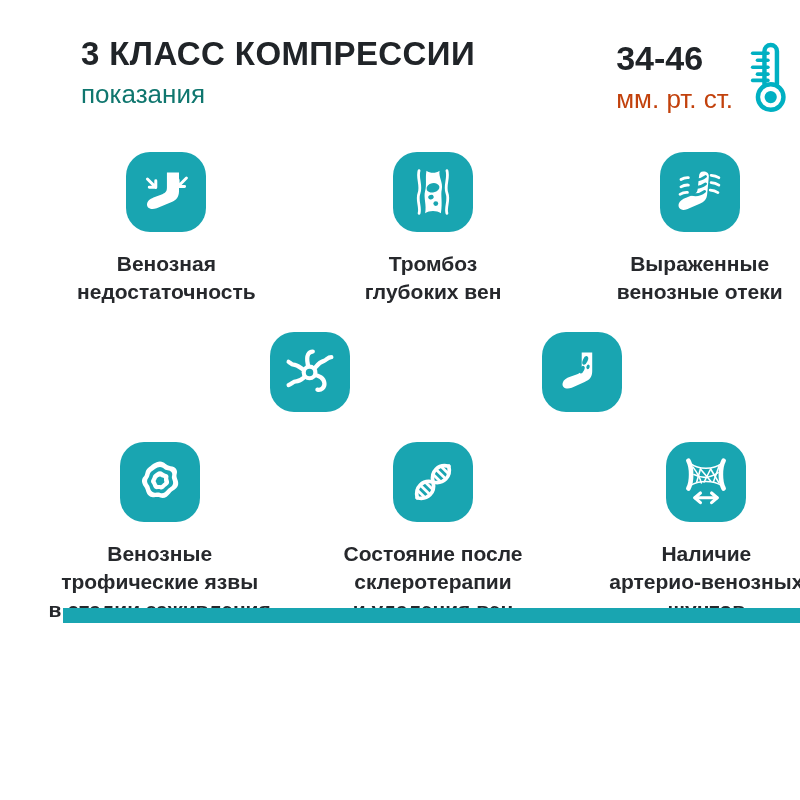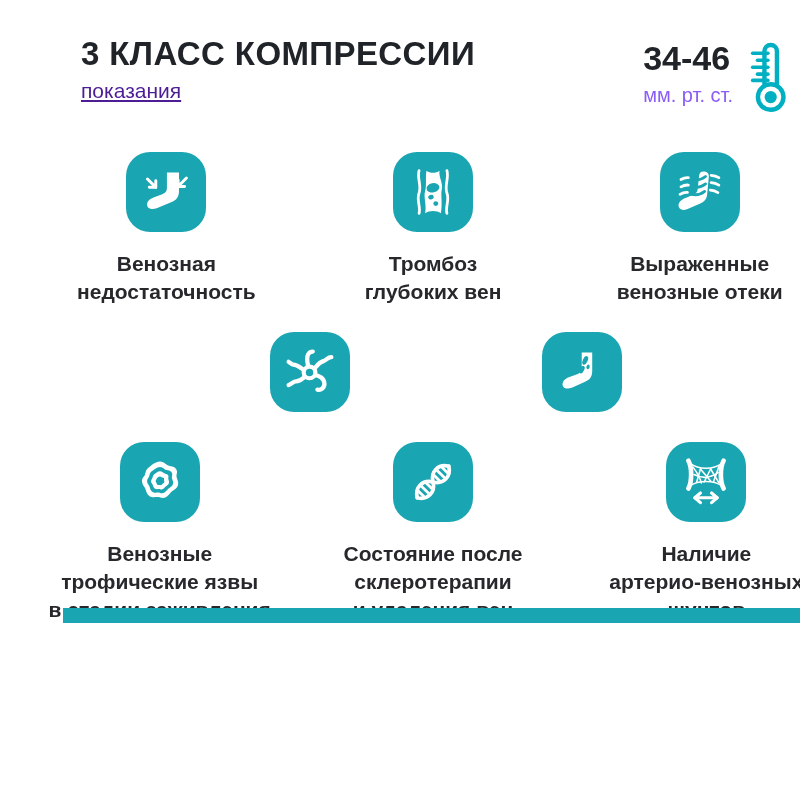--- a/index.html
+++ b/index.html
@@ -4,25 +4,25 @@
 <style>
   html,body{margin:0;padding:0;background:#fff;}
   .page{
     width:800px;height:623px;position:relative;overflow:hidden;background:#ffffff;
     font-family:"Liberation Sans", sans-serif;
     margin-left:33px;
   }
   
   .header{display:flex;justify-content:space-between;align-items:flex-start;padding:36px 38px 0 48px;}
   .title{margin:0;font-size:33px;font-weight:700;color:#202428;letter-spacing:.4px;line-height:1.1;}
-  .subtitle{font-size:21px;color:#4c1d95;margin-top:7px;text-decoration:underline;}
+  .subtitle{font-size:26px;color:#0f766e;margin-top:7px;}
   .header-right{display:flex;align-items:flex-start;gap:12px;padding-top:4px;}
   .pressure{text-align:left;}
   .pressure-value{font-size:34px;font-weight:700;color:#202428;line-height:1.1;}
-  .pressure-unit{font-size:20px;color:#8b5cf6;margin-top:7px;}
+  .pressure-unit{font-size:26px;color:#c2410c;margin-top:7px;}
   .thermo svg{display:block;}
   
   .row{width:100%;box-sizing:border-box;}
   .row-3{display:grid;grid-template-columns:1fr 1fr 1fr;padding:0 0;}
   .row-2{display:flex;justify-content:center;padding-left:26px;}
   .row-2 .indication{width:272px;}
   .row-first{margin-top:34px;}
   .row-second{margin-top:26px;}
   .row-third{margin-top:30px;gap:20px;}
   .indication{display:flex;flex-direction:column;align-items:center;}

